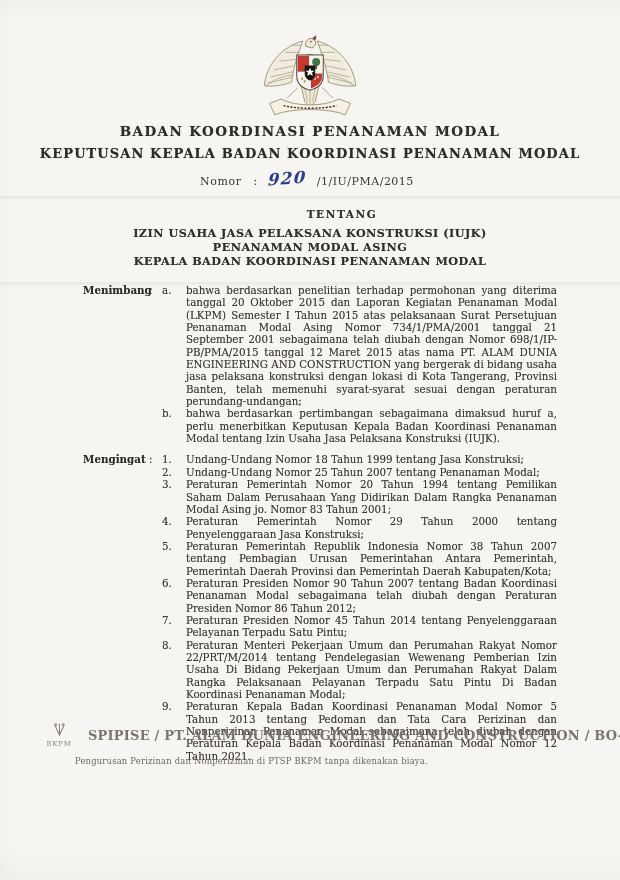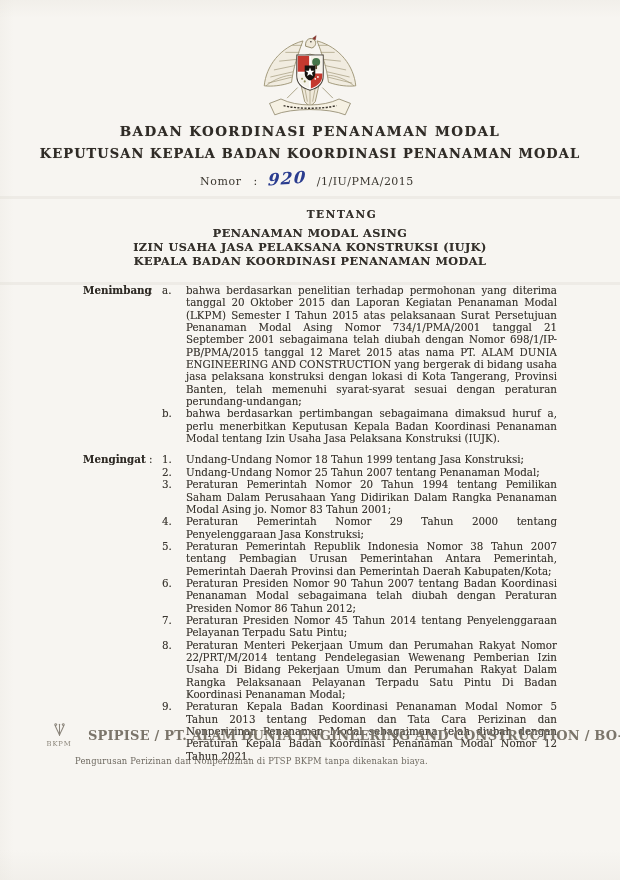--- a/index.html
+++ b/index.html
@@ -153,22 +153,22 @@
 
   <div class="title1">BADAN KOORDINASI PENANAMAN MODAL</div>
   <div class="title2">KEPUTUSAN KEPALA BADAN KOORDINASI PENANAMAN MODAL</div>
 
   <div class="nomor-line">
     <span class="nomor-label">Nomor</span><span class="nomor-colon">:</span><span class="handwritten">920</span><span class="nomor-rest">/1/IU/PMA/2015</span>
   </div>
 
   <div class="tentang">TENTANG</div>
   <div class="subject">
+    <div>IZIN USAHA JASA PELAKSANA KONSTRUKSI (IUJK)</div>
     <div>PENANAMAN MODAL ASING</div>
-    <div>IZIN USAHA JASA PELAKSANA KONSTRUKSI (IUJK)</div>
     <div>KEPALA BADAN KOORDINASI PENANAMAN MODAL</div>
   </div>
 
   <div class="doc-body">
 
     <div class="section">
       <div class="sec-label">Menimbang</div>
       <div class="sec-colon">:</div>
       <div class="sec-items">
         <div class="item">

